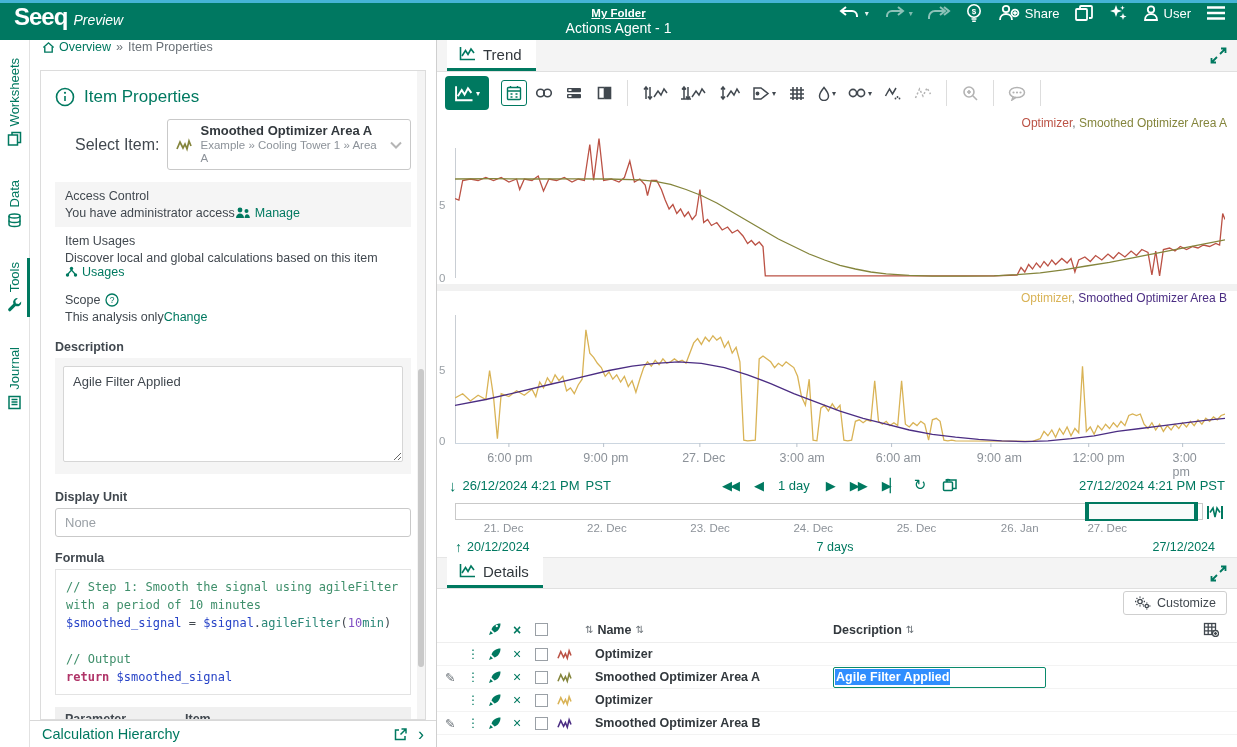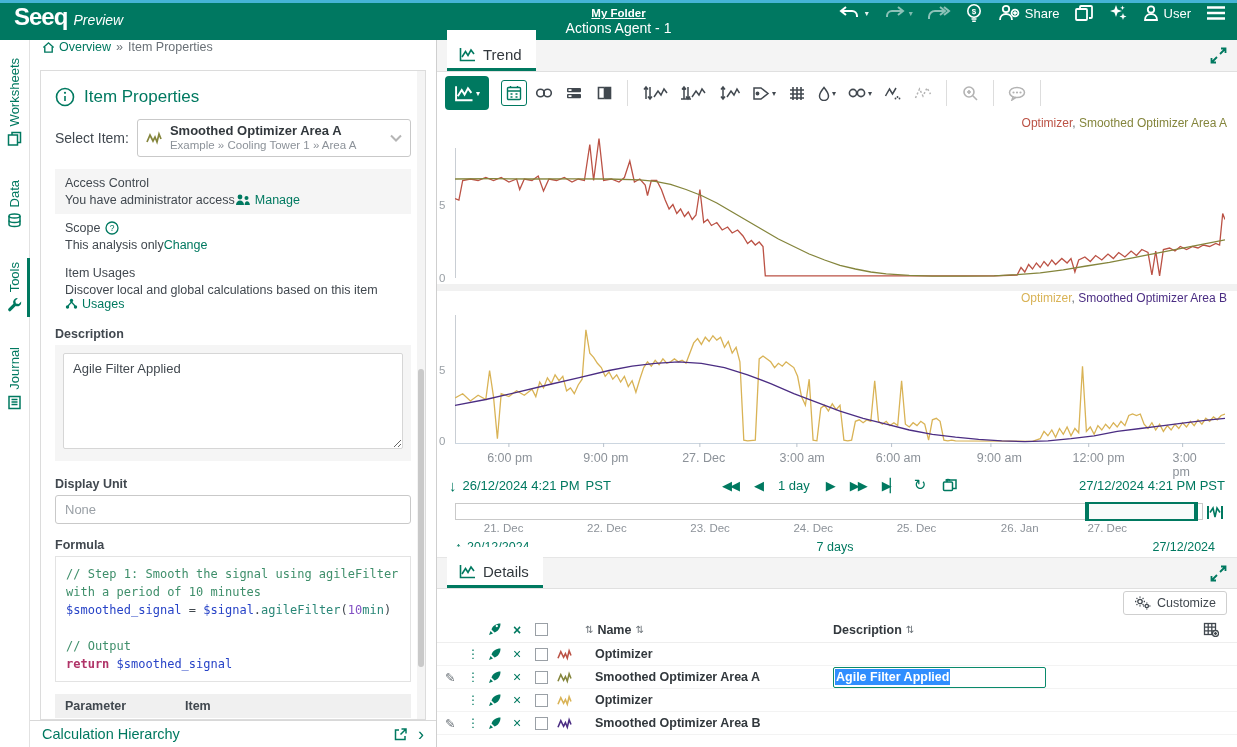--- a/index.html
+++ b/index.html
@@ -26,21 +26,21 @@
   .vtab.active { box-shadow:inset -3px 0 0 #007960; }
   .vtab svg { display:block; }
   
   .left-panel { width:407px; border-right:1px solid #cfcfcf; display:flex; flex-direction:column; position:relative; background:#fff; }
   .breadcrumb { height:30px; display:flex; align-items:flex-start; gap:5px; padding:0 12px; font-size:12.5px; color:#6a7177; }
   .bc-link { color:#007960; cursor:pointer; display:flex; align-items:center; gap:4px; }
   .props-card { margin:0 10px; border:1px solid #dcdcdc; flex:1; overflow:hidden; position:relative; background:#fff; }
   .card-inner { padding:10px 14px 0 14px; }
   .props-heading { display:flex; align-items:center; gap:9px; color:#007960; font-size:17px; margin:6px 0 12px 0; }
   .sel-row { display:flex; align-items:center; gap:8px; margin-bottom:12px; }
-  .sel-label { font-size:14px; white-space:nowrap; }
+  .sel-label { font-size:16px; white-space:nowrap;margin-left:20px; }
   .sel-box { flex:1; border:1px solid #c9c9c9; border-radius:3px; background:#fff; display:flex; align-items:center; padding:4px 8px; gap:8px; cursor:pointer; }
   .sel-text { flex:1; line-height:1.15; }
   .sel-name { font-weight:bold; font-size:13px; color:#32383d; }
   .sel-path { font-size:11.5px; color:#8c9299; }
   .section { padding:7px 10px; font-size:12.5px; }
   .section.gray { background:#f5f5f5; }
   .sec-title { margin-bottom:3px; color:#41484f; }
   .sec-body { display:flex; align-items:center; flex-wrap:wrap; }
   .tlink { color:#007960; cursor:pointer; display:inline-flex; align-items:center; gap:4px; }
   .q-ic { display:inline-flex; }
@@ -54,21 +54,21 @@
   .tk-num { color:#8250c4; } .tk-unit { color:#2a8777; } .tk-kw { color:#b03468; font-weight:bold; } .tk-plain { color:#41484f; }
   .param-table { margin-top:12px; font-size:12.5px; }
   .pt-head { display:flex; background:#f0f0f0; padding:5px 10px; font-weight:bold; }
   .pt-c1 { width:120px; font-weight:bold; }
   .calc-footer { border-top:1px solid #d8d8d8; height:27px; display:flex; align-items:center; justify-content:space-between; padding:0 12px; color:#007960; font-size:14.5px; background:#fff; }
   .scrollbar { position:absolute; right:0; top:0; bottom:0; width:8px; background:#f4f4f4; }
   .scroll-thumb { position:absolute; right:1px; width:6px; top:46%; height:46%; background:#c9c9c9; border-radius:3px; }
   
   .main { flex:1; display:flex; flex-direction:column; background:#fff; min-width:0; }
   .pane-tabbar { height:32px; background:#f4f4f4; border-bottom:1px solid #e0e0e0; display:flex; align-items:flex-end; padding:0 8px 0 10px; position:relative; }
-  .pane-tab { background:#fff; display:flex; align-items:center; gap:7px; padding:16px 14px 5px 12px; font-size:15px; color:#32383d; border-bottom:3px solid #007960; cursor:pointer; }
+  .pane-tab { background:#fff; display:flex; gap:7px; padding:6px 14px 5px 12px; font-size:15px; color:#32383d; border-bottom:3px solid #007960; cursor:pointer; }
   .expand-ic { position:absolute; right:10px; top:7px; cursor:pointer; }
   .trend-toolbar { height:42px; display:flex; align-items:center; gap:4px; padding:0 8px; background:#fff; }
   .tbtn { width:26px; height:26px; display:flex; align-items:center; justify-content:center; color:#41484f; cursor:pointer; border-radius:3px; }
   .tbtn.wide { width:auto; padding:0 4px; gap:2px; }
   .tbtn.primary { background:#007960; color:#fff; width:44px; height:34px; border-radius:4px; margin-right:8px; }
   .tbtn.outline { border:1px solid #007960; color:#007960; }
   .tbtn.dim2 { color:#b3b3b3; }
   .tb-sep { width:1px; height:26px; background:#ddd; margin:0 6px; }
   .tb-caret { font-size:8px; }
   
@@ -279,48 +279,48 @@
                   <path d="M1 11 c0-3 2-4.5 4-4.5 s4 1.5 4 4.5 Z"></path>
                   <circle cx="11.5" cy="4" r="2"></circle>
                   <path d="M9.5 11 c.2-2.5 1.2-3.8 2.5-3.8 1.6 0 2.8 1.5 2.9 3.8 Z"></path>
                 </svg>
               <span>Manage</span>
             </span>
           </div>
         </div>
 
         <div class="section">
+          <div class="sec-title">Item Usages</div>
+          <div class="sec-body">
+            <span>Discover local and global calculations based on this item</span>
+            <span class="tlink">
+              <svg width="13" height="12" viewBox="0 0 13 12" fill="#007960">
+                  <circle cx="6.5" cy="2.5" r="1.7"></circle>
+                  <circle cx="2.5" cy="9" r="1.7"></circle>
+                  <circle cx="10.5" cy="9" r="1.7"></circle>
+                  <path d="M6.5 4 L3 8 M6.5 4 L10 8" stroke="#007960" stroke-width="1.2"></path>
+                </svg>
+              <span>Usages</span>
+            </span>
+          </div>
+        </div>
+
+        <div class="section">
           <div class="sec-title" style="display:flex;align-items:center;gap:5px;">
             <span>Scope</span>
             <svg class="q-ic" width="14" height="14" viewBox="0 0 14 14" fill="none" stroke="#007960" stroke-width="1.3">
                 <circle cx="7" cy="7" r="6"></circle>
                 <text x="7" y="10" text-anchor="middle" font-size="8.5" fill="#007960" stroke="none">?</text>
               </svg>
           </div>
           <div class="sec-body">
             <span>This analysis only</span>
             <span class="tlink">
                 <span>Change</span>
               </span>
-          </div>
-        </div>
-
-        <div class="section">
-          <div class="sec-title">Item Usages</div>
-          <div class="sec-body">
-            <span>Discover local and global calculations based on this item</span>
-            <span class="tlink">
-              <svg width="13" height="12" viewBox="0 0 13 12" fill="#007960">
-                  <circle cx="6.5" cy="2.5" r="1.7"></circle>
-                  <circle cx="2.5" cy="9" r="1.7"></circle>
-                  <circle cx="10.5" cy="9" r="1.7"></circle>
-                  <path d="M6.5 4 L3 8 M6.5 4 L10 8" stroke="#007960" stroke-width="1.2"></path>
-                </svg>
-              <span>Usages</span>
-            </span>
           </div>
         </div>
 
         <div class="lbl">Description</div>
         <div class="desc-wrap">
           <textarea class="desc-area" style="">Agile Filter Applied</textarea>
         </div>
 
         <div class="lbl" style="margin-top:16px">Display Unit</div>
         <input class="unit-input" placeholder="None" style="">

